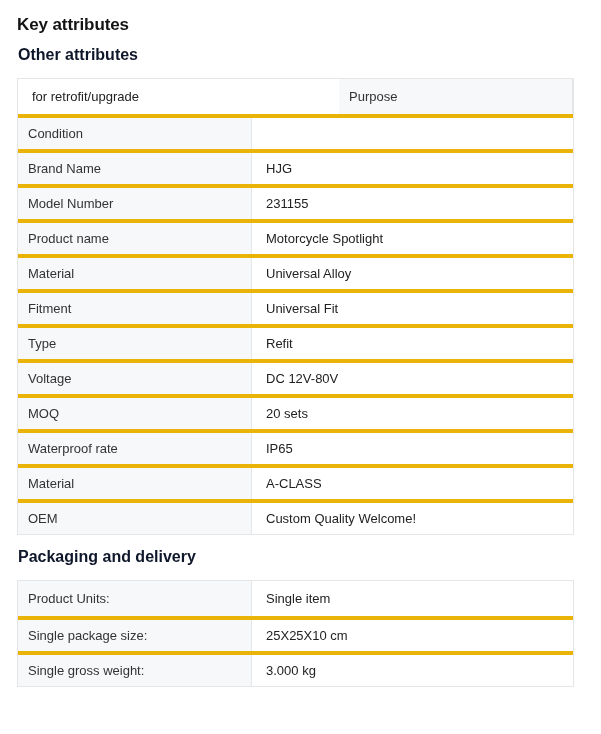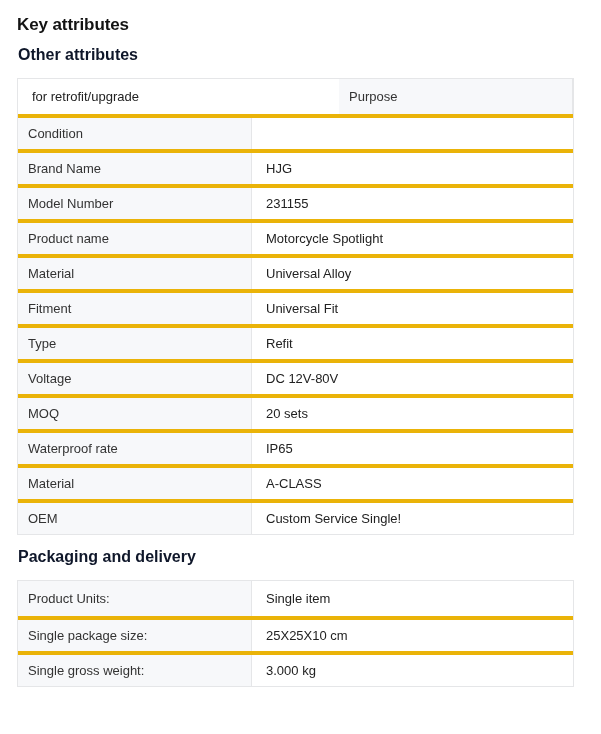--- a/index.html
+++ b/index.html
@@ -121,21 +121,21 @@
         <div class="attr-row">
           <div class="cell label">Waterproof rate</div>
           <div class="cell value">IP65</div>
         </div>
         <div class="attr-row">
           <div class="cell label">Material</div>
           <div class="cell value">A-CLASS</div>
         </div>
         <div class="attr-row">
           <div class="cell label">OEM</div>
-          <div class="cell value">Custom Service Single!</div>
+          <div class="cell value">Custom Quality Welcome!</div>
         </div>
       </div>
   </section>
 
   <section>
     <h3 class="section-heading">Packaging and delivery</h3>
     <div class="attr-table">
         <div class="attr-row">
           <div class="cell label">Product Units:</div>
           <div class="cell value">Single item</div>

